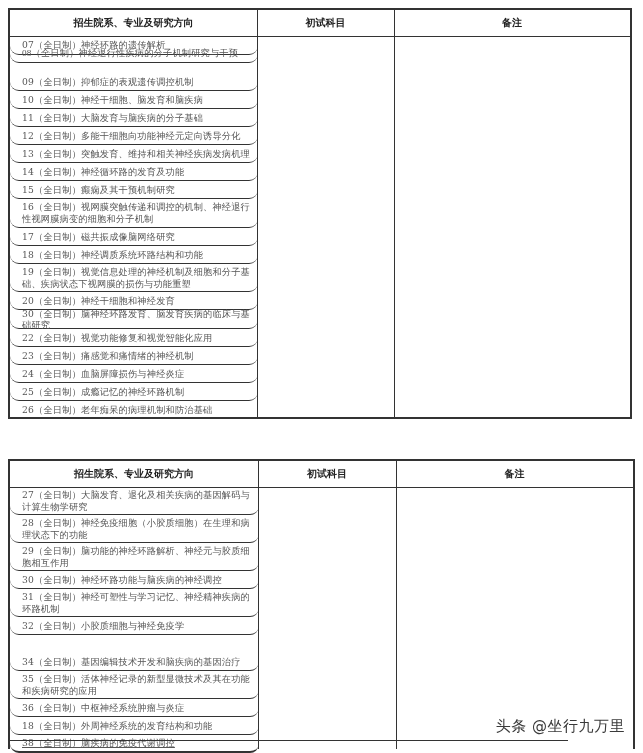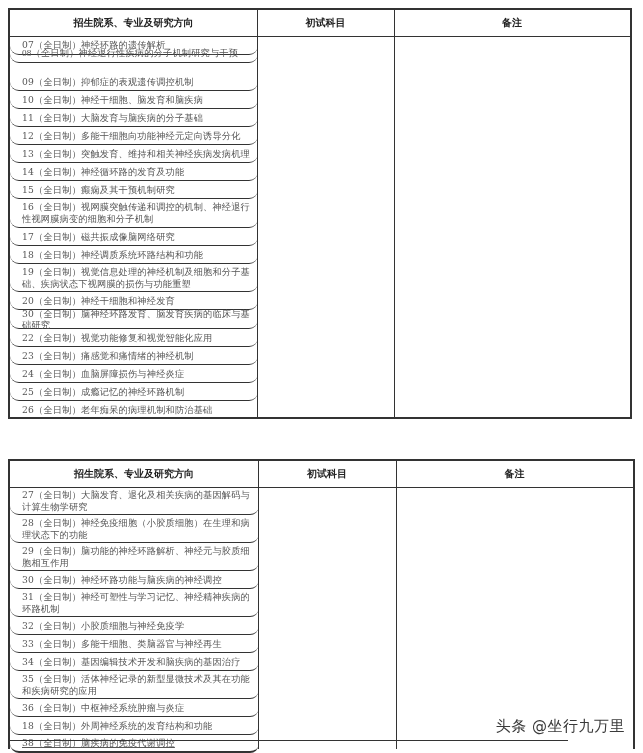--- a/index.html
+++ b/index.html
@@ -133,23 +133,20 @@
       </div>
     <div class="row one" style="top:84px;height:18px;">
         <span>30（全日制）神经环路功能与脑疾病的神经调控</span>
       </div>
     <div class="row" style="top:102px;height:28px;">
         <span>31（全日制）神经可塑性与学习记忆、神经精神疾病的环路机制</span>
       </div>
     <div class="row one" style="top:130px;height:18px;">
         <span>32（全日制）小胶质细胞与神经免疫学</span>
       </div>
-    <div class="row one" style="top:148px;height:18px;">
-        <span>33（全日制）多能干细胞、类脑器官与神经再生</span>
-      </div>
     <div class="row one" style="top:166px;height:18px;">
         <span>34（全日制）基因编辑技术开发和脑疾病的基因治疗</span>
       </div>
     <div class="row" style="top:184px;height:28px;">
         <span>35（全日制）活体神经记录的新型显微技术及其在功能和疾病研究的应用</span>
       </div>
     <div class="row one" style="top:212px;height:18px;">
         <span>36（全日制）中枢神经系统肿瘤与炎症</span>
       </div>
     <div class="row one" style="top:230px;height:18px;">

